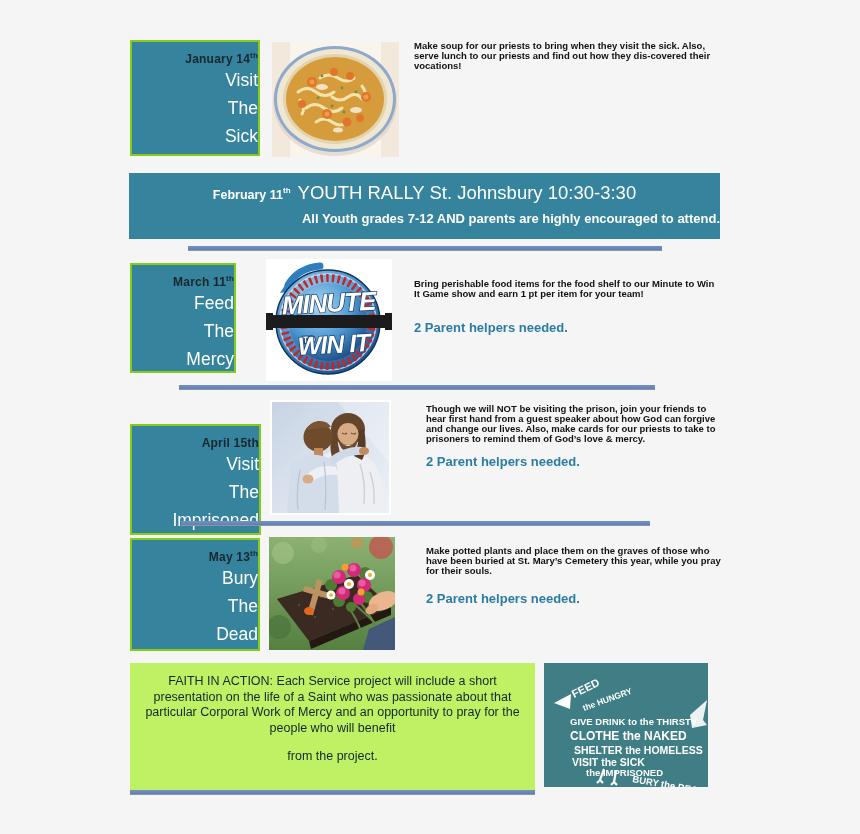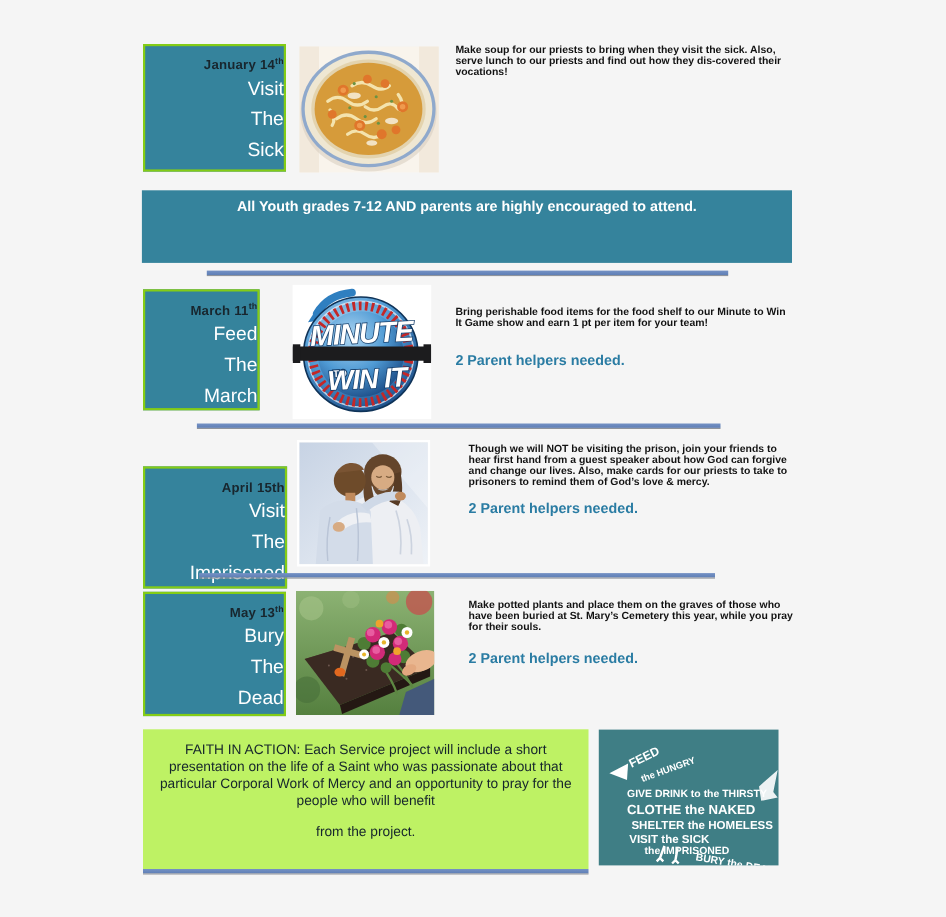--- a/index.html
+++ b/index.html
@@ -18,21 +18,21 @@
   .highlight{font-size:13px;line-height:18px;font-weight:bold;color:#2A7CA3;margin-top:14px;}
   .highlight.tight{margin-top:9px;}
   .highlight.loose{margin-top:20px;}
   
   .banner{position:absolute;left:129px;top:173px;width:591px;height:66px;background:#35839C;
           box-sizing:border-box;text-align:center;color:#fff;}
   .banner-line1{margin-top:9px;}
   .banner-date{font-size:12.5px;font-weight:bold;}
   .banner-line1 sup{font-size:8px;font-weight:bold;}
   .banner-title{font-size:18.5px;margin-left:7px;}
-  .banner-line2{margin-top:7px;font-size:13px;font-weight:bold;}
+  .banner-line2{margin-top:7px;font-size:13px;font-weight:bold;text-align:right;}
   
   .sep-bar{position:absolute;height:4px;background:linear-gradient(to bottom,#7491c4,#5F7FB6);
            border-bottom:1px solid #8f949c;}
   
   .photo{position:absolute;overflow:hidden;}
   .photo svg{display:block;}
   
   .footer-box{position:absolute;left:130px;top:663px;width:405px;height:127px;background:#bef264;
               box-sizing:border-box;color:#16262C;text-align:center;padding:11px 15px 0 15px;}
   .footer-text{font-size:12.5px;line-height:15.5px;}
@@ -100,29 +100,30 @@
           <circle cx="50" cy="34" r="1.4"></circle>
       </g>
     </svg>
   </div>
 
   <div class="text-col" style="left:414px;top:41px;width:304px">
     <div class="desc">Make soup for our priests to bring when they visit the sick. Also, serve lunch to our priests and find out how they dis-covered their vocations!</div>
   </div>
 
   <div class="banner">
+    <div class="banner-line1"><span class="banner-date">February 11</span><sup>th</sup><span class="banner-title">YOUTH RALLY St. Johnsbury 10:30-3:30</span></div>
     <div class="banner-line2">All Youth grades 7-12 AND parents are highly encouraged to attend.</div>
   </div>
   <div class="sep-bar" style="left:188px;top:246px;width:474px"></div>
 
   <div class="teal-box" style="left:130px;top:263px;width:106px;height:110px">
     <div class="date-line"><span>March 11</span><sup>th</sup></div>
     <div class="title-line">Feed</div>
     <div class="title-line">The</div>
-    <div class="title-line">March</div>
+    <div class="title-line">Mercy</div>
   </div>
 
   <div class="photo" style="left:266px;top:259px;width:126px;height:122px;background:#ffffff">
     <svg width="126" height="122" viewBox="0 0 126 122">
       <defs>
         <radialGradient id="mtw" cx="38%" cy="30%" r="75%">
           <stop offset="0%" stop-color="#aed6f2"></stop>
           <stop offset="55%" stop-color="#4f9ad4"></stop>
           <stop offset="100%" stop-color="#1b4c86"></stop>
         </radialGradient>

